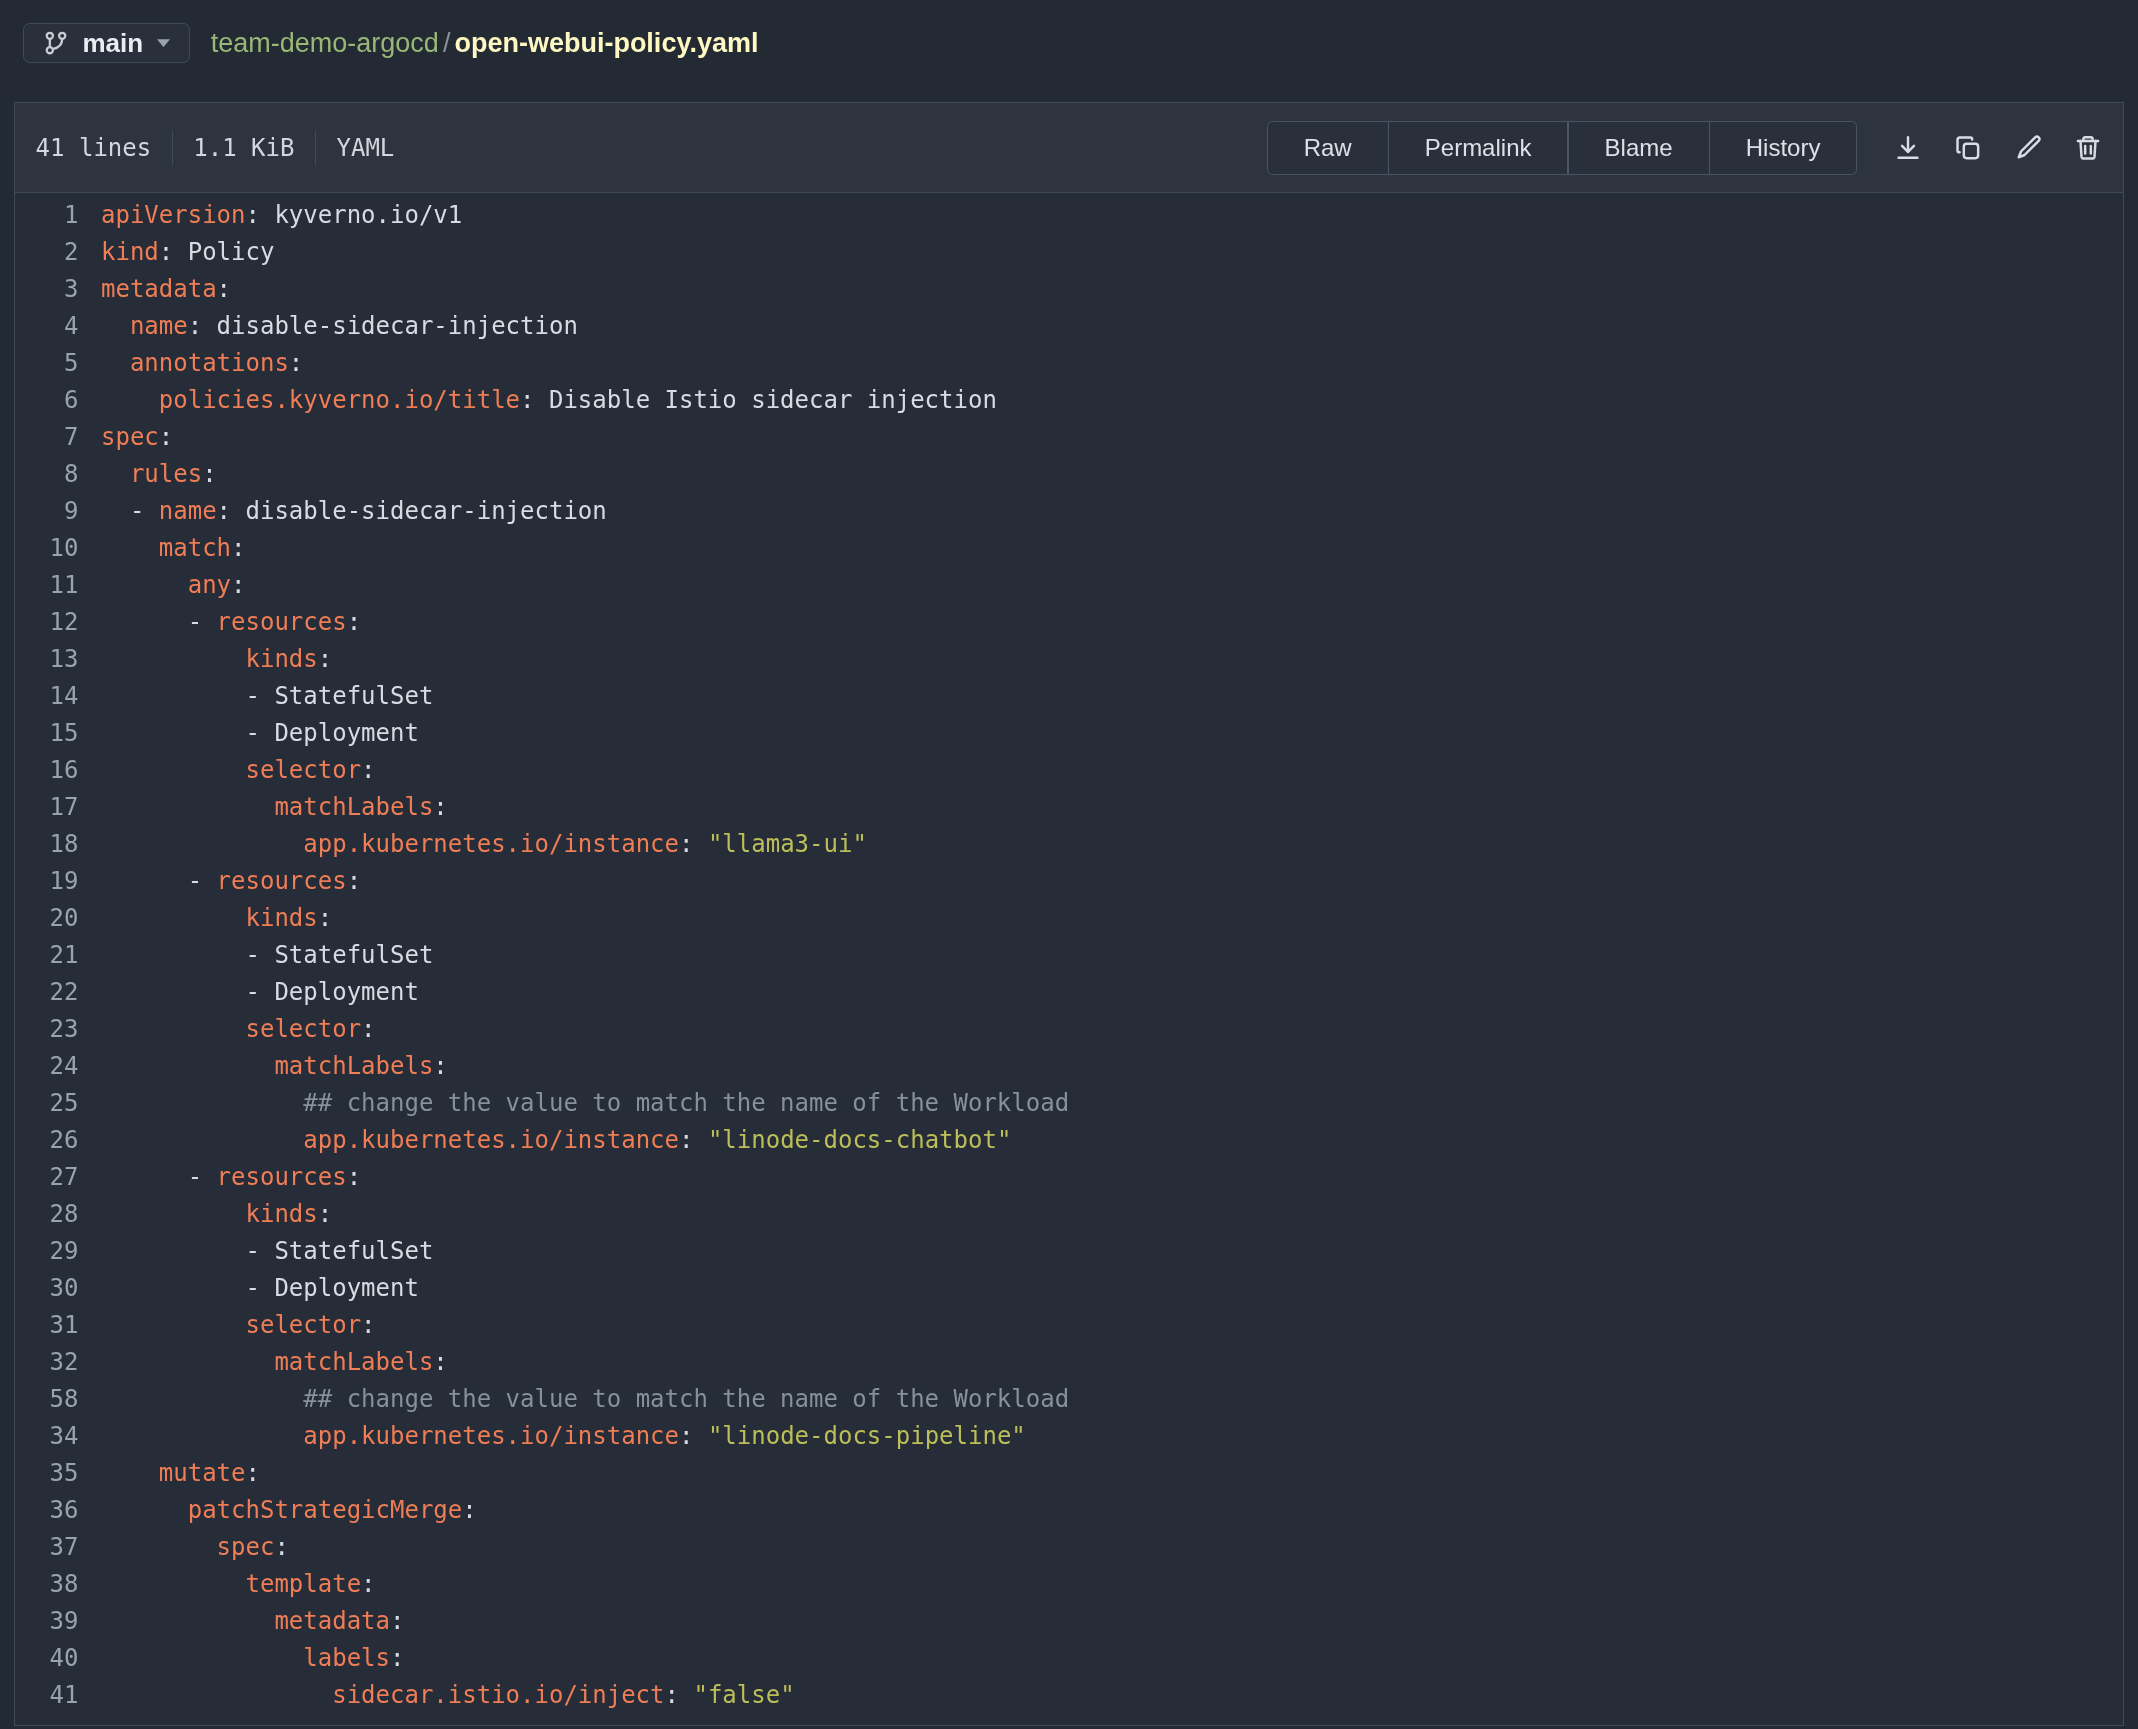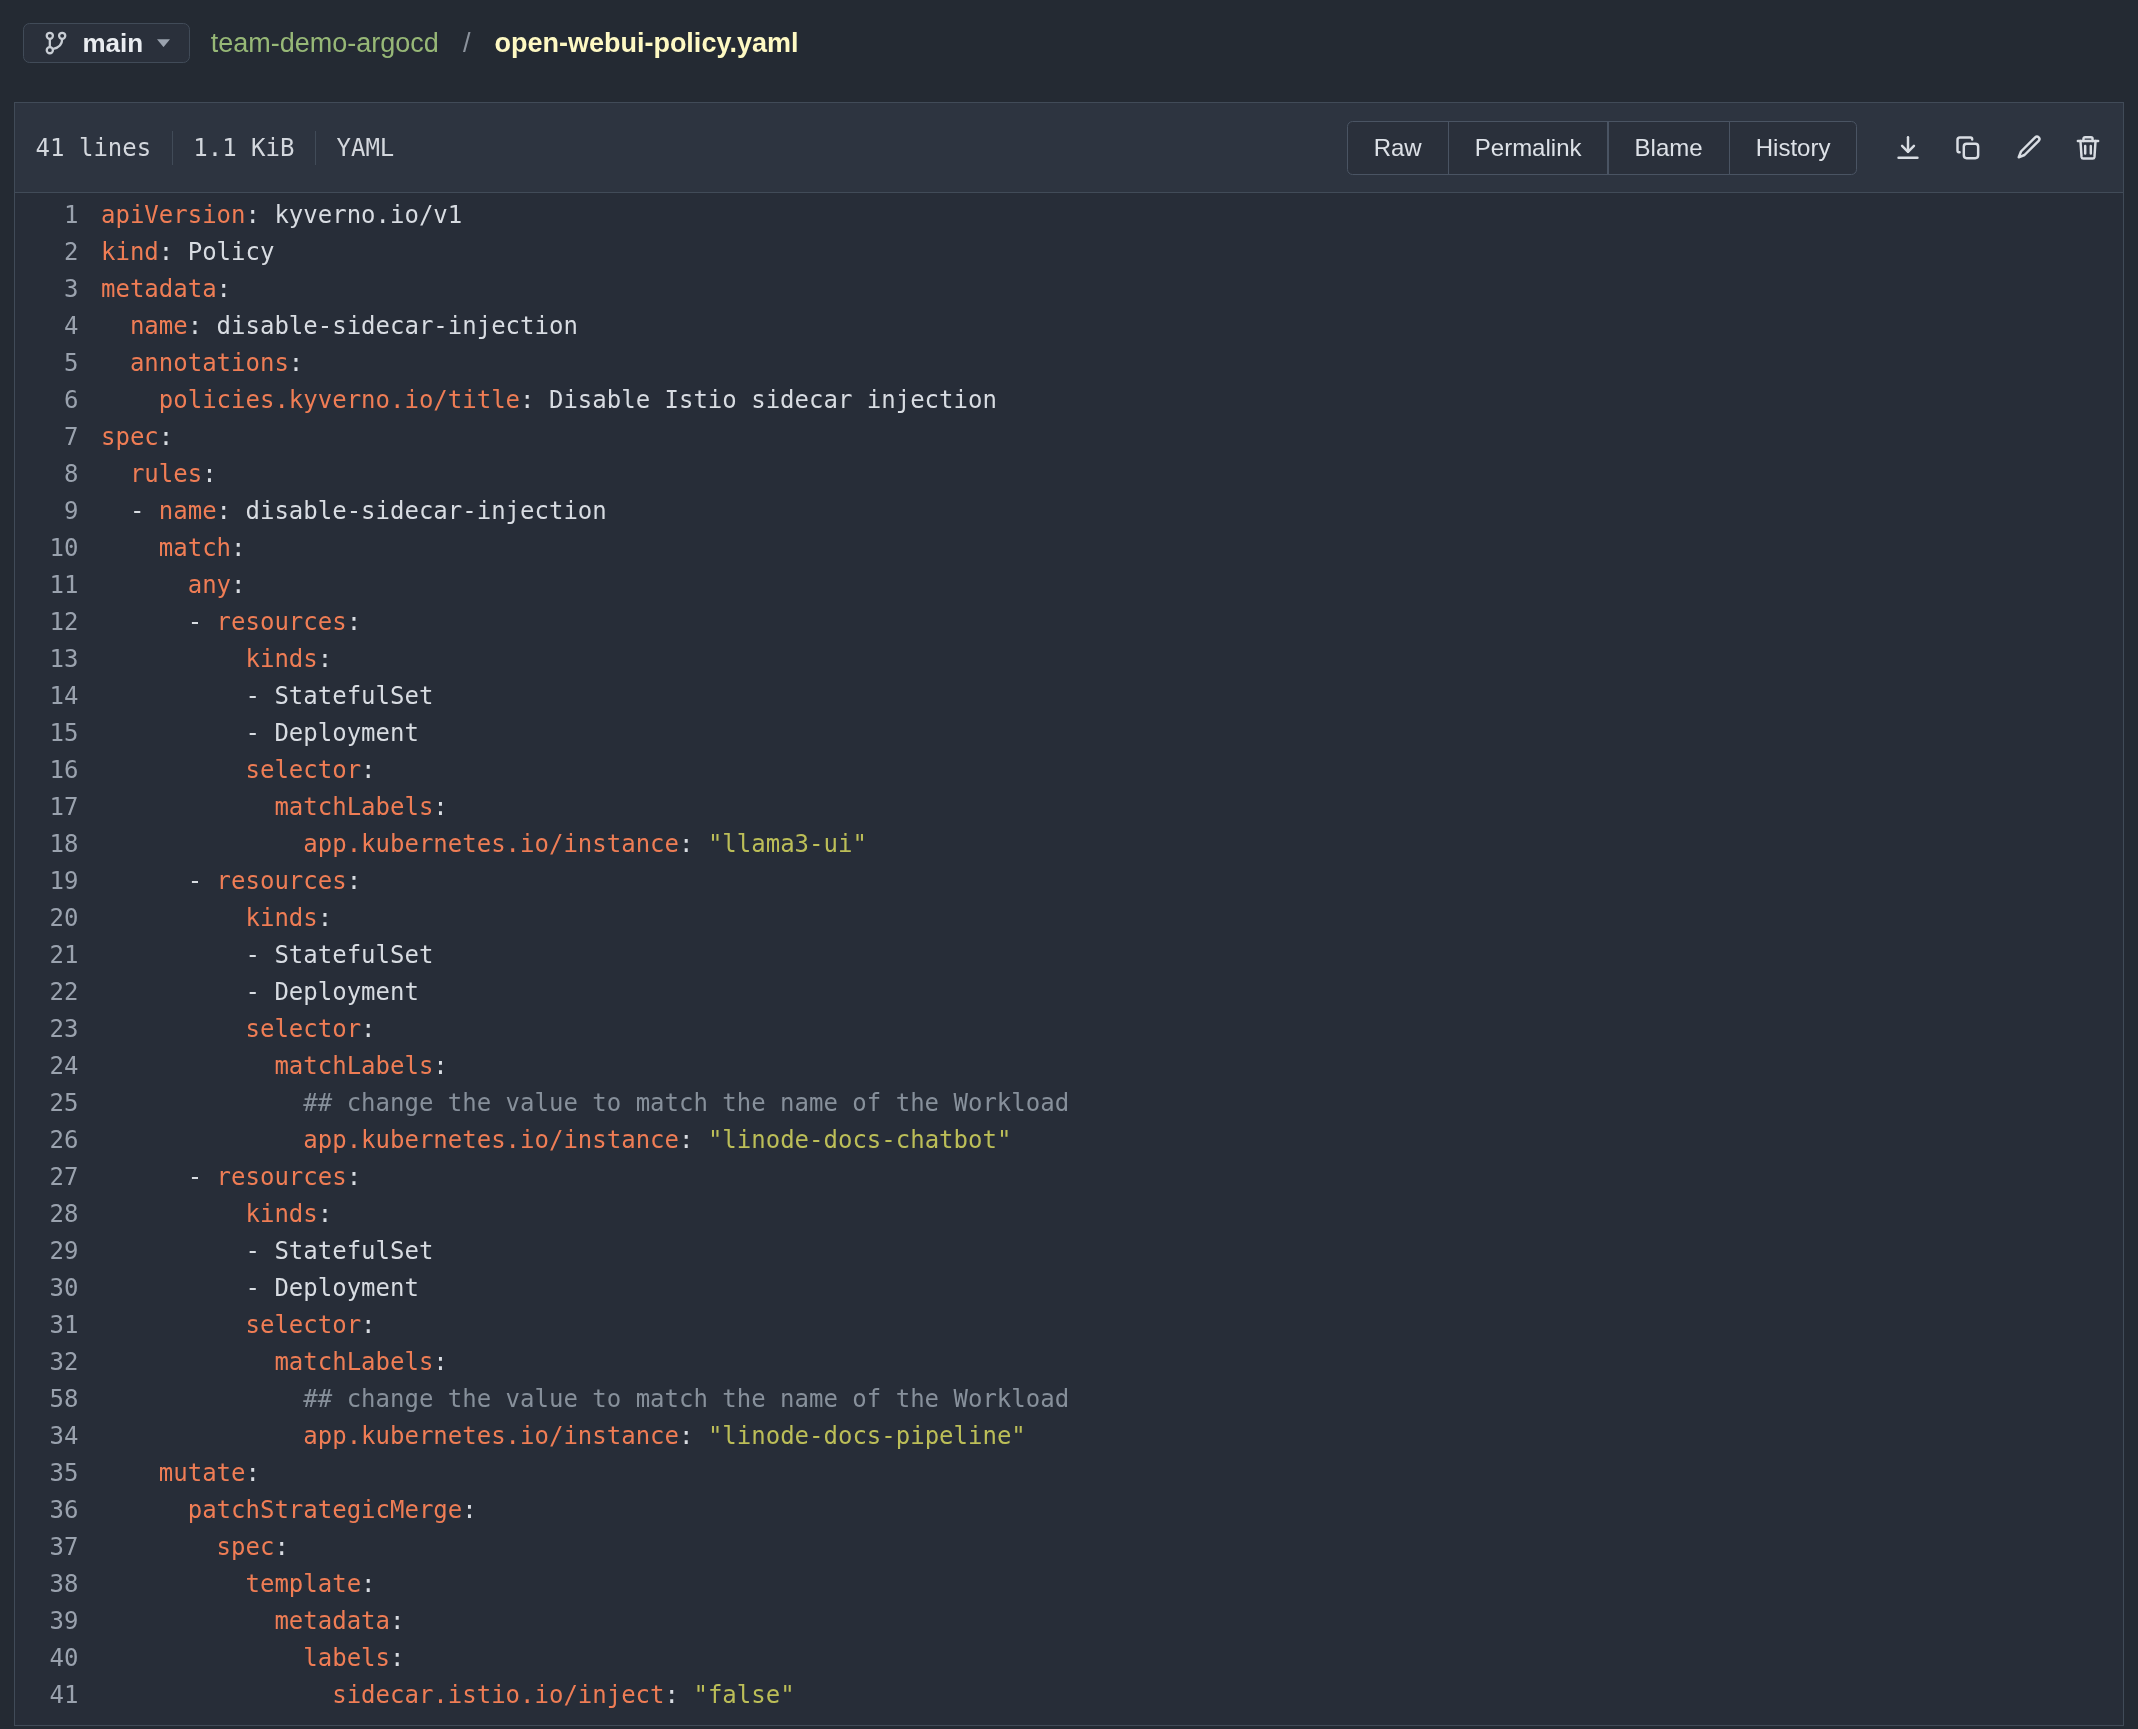--- a/index.html
+++ b/index.html
@@ -28,21 +28,21 @@
     border: 0.9px solid var(--border, #414b58);
     border-radius: 6.6px;
     color: #e9ecf0;
     font-family: "Liberation Sans", sans-serif;
     font-size: 26px;
     font-weight: bold;
     cursor: pointer;
   }
   .branch-btn .icon { display:flex; align-items:center; color:#c8cdd4; }
   .branch-btn .caret { color:#9aa2ae; }
-  .breadcrumb { font-size: 27px; display:flex; align-items:center; gap: 24px; }
+  .breadcrumb { font-size: 27px; display:flex; align-items:center; gap: 4px; }
   .crumb-repo { color: var(--accent-green, #97b877); text-decoration: none; cursor: pointer; }
   .crumb-sep  { color: #8b929c; }
   .crumb-file { color: #fef9c3; font-weight: bold; }
 
   
   .file-box {
     margin: 16px 14px;
     border: 0.9px solid var(--border, #414b58);
     border-radius: 0;
     background: var(--code-bg, #272d38);
@@ -62,21 +62,21 @@
     font-family: "DejaVu Sans Mono", monospace;
     font-size: 24px;
     color: #d3d7dd;
   }
   .vdiv { width:0.9px; height:34px; background: var(--border, #414b58); margin: 0 20.6px; }
 
   .header-actions { margin-left: auto; display: flex; align-items: center; }
   .seg-group { display: flex; }
   .seg-btn {
     height: 54px;
-    padding: 0 26px;
+    padding: 0 36px;
     background: var(--button-bg, #2a303b);
     border: 0.9px solid #4a5463;
     color: #dde1e7;
     font-family: "Liberation Sans", sans-serif;
     font-size: 24px;
     margin-left: -0.9px;
     cursor: pointer;
   }
   .seg-btn:first-child { border-radius: 5.6px 0 0 5.6px; margin-left: 0; }
   .seg-btn:last-child  { border-radius: 0 5.6px 5.6px 0; }

